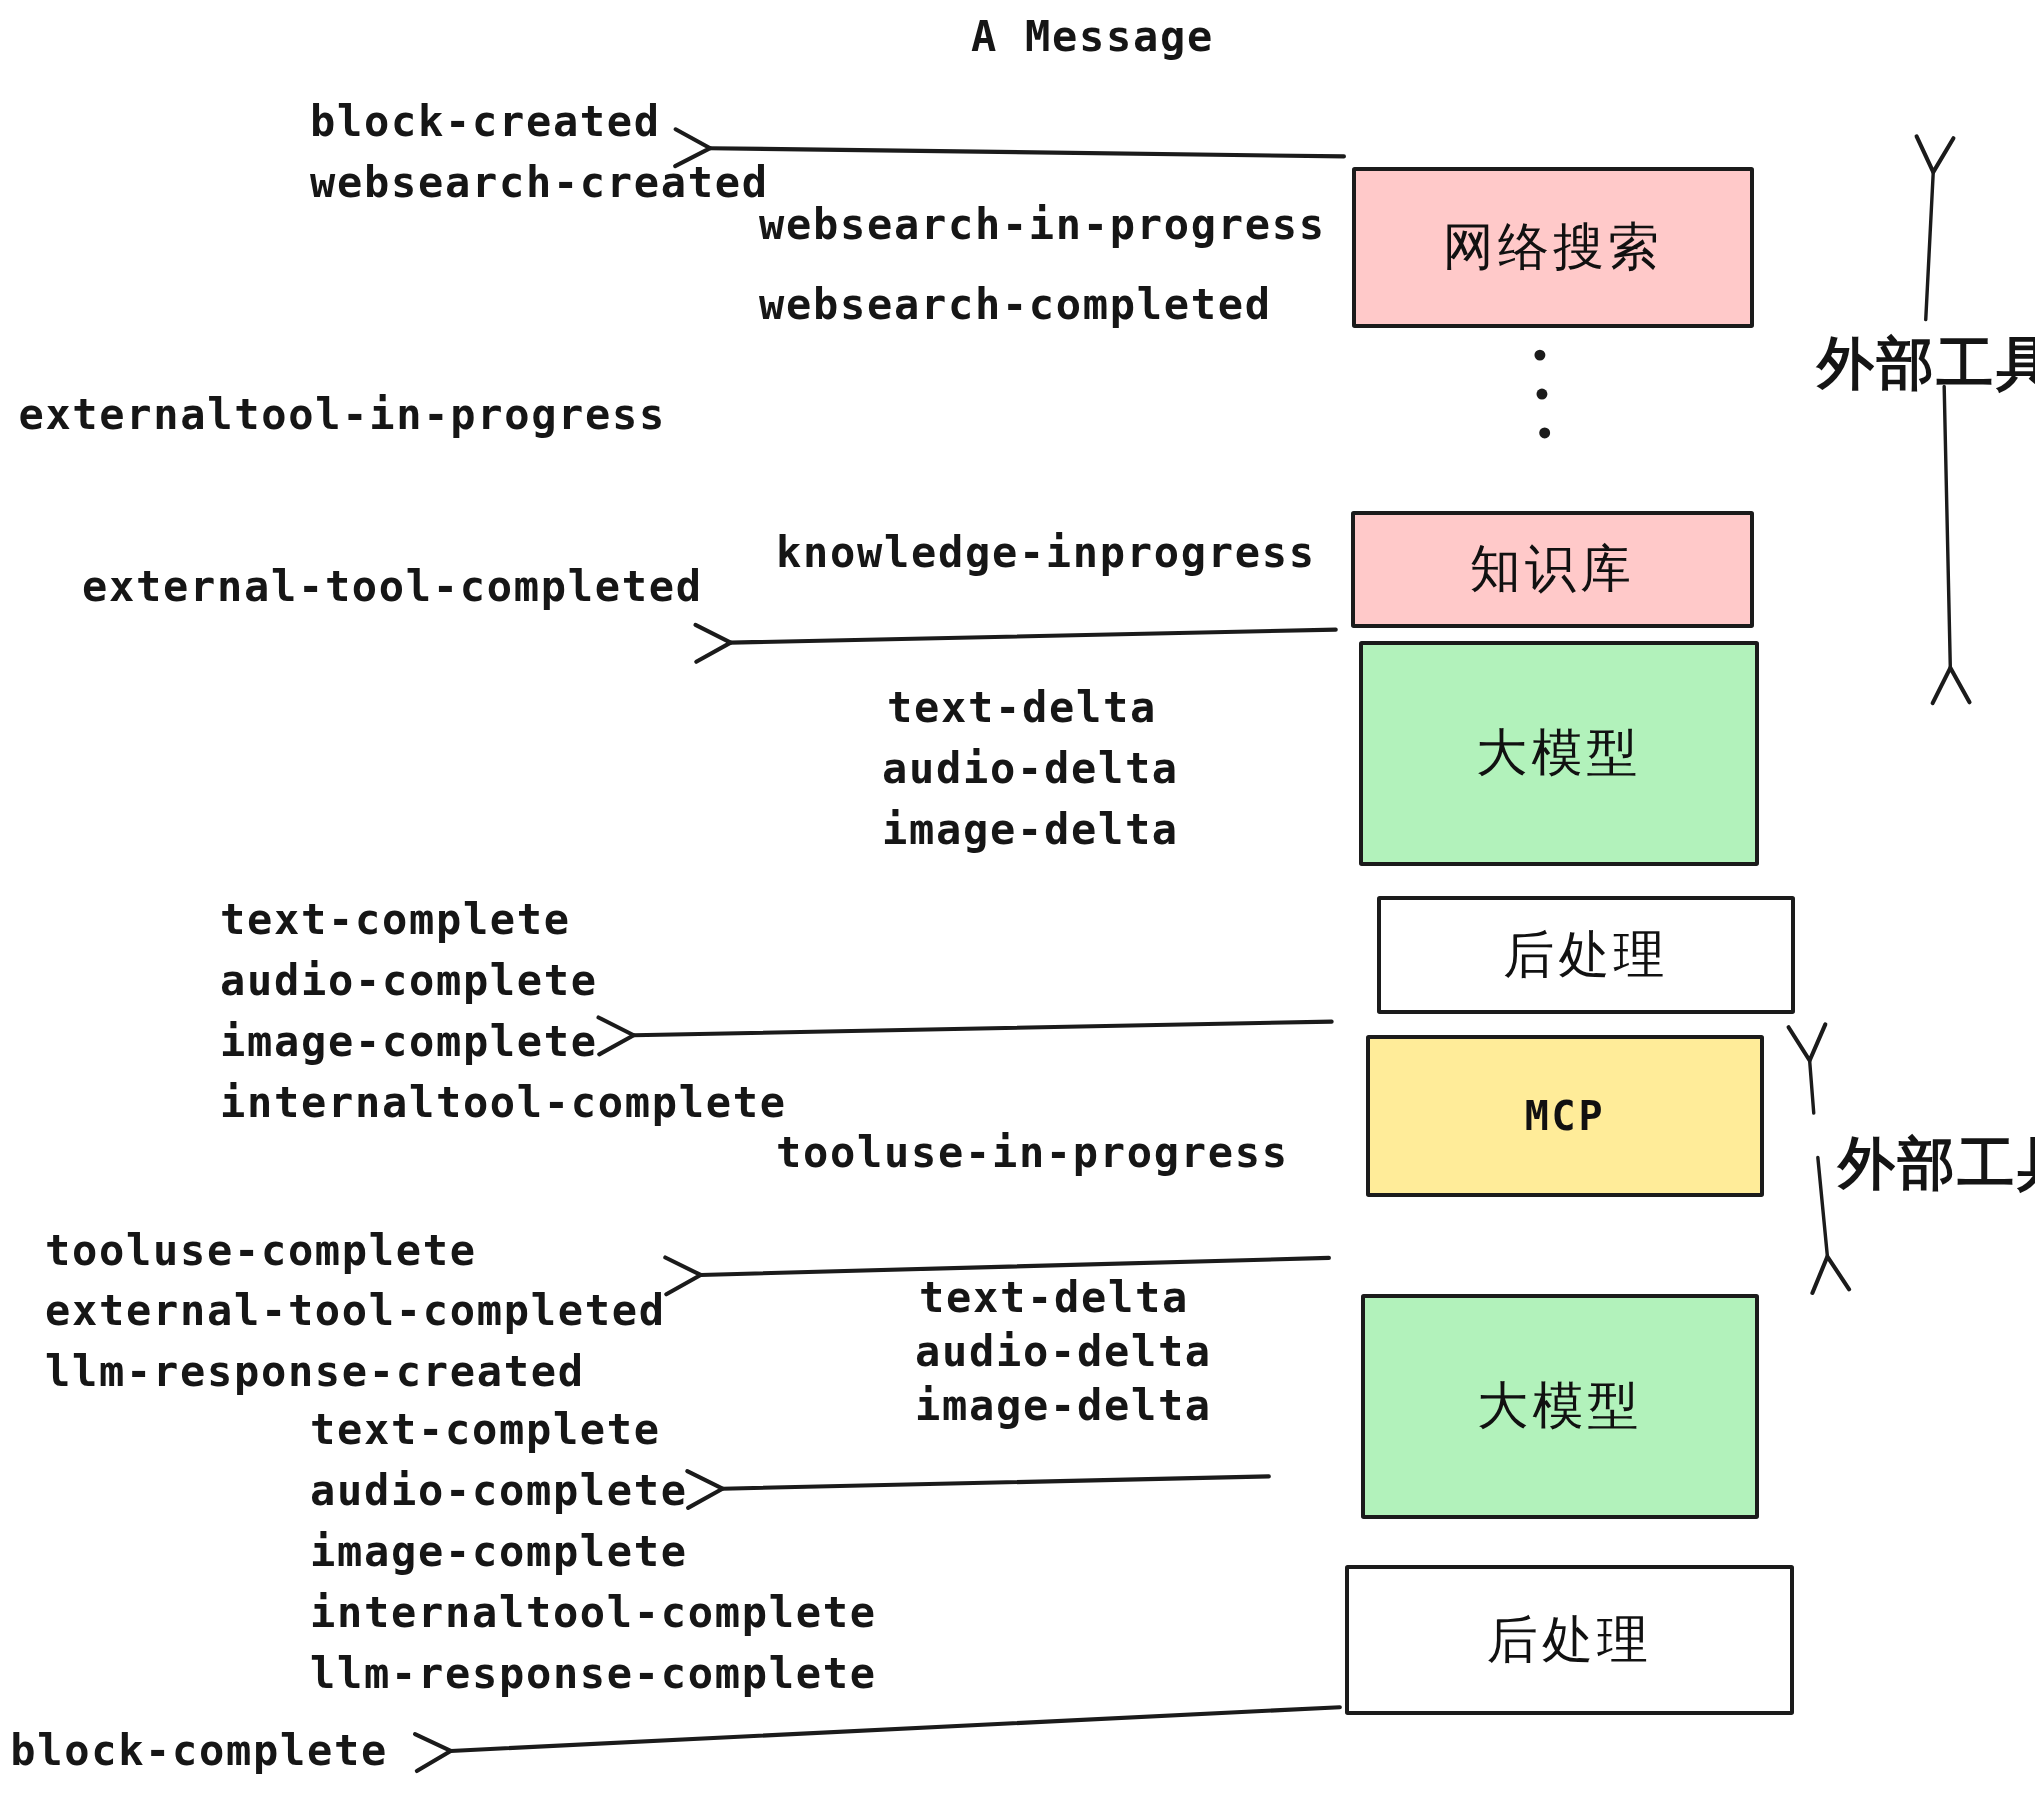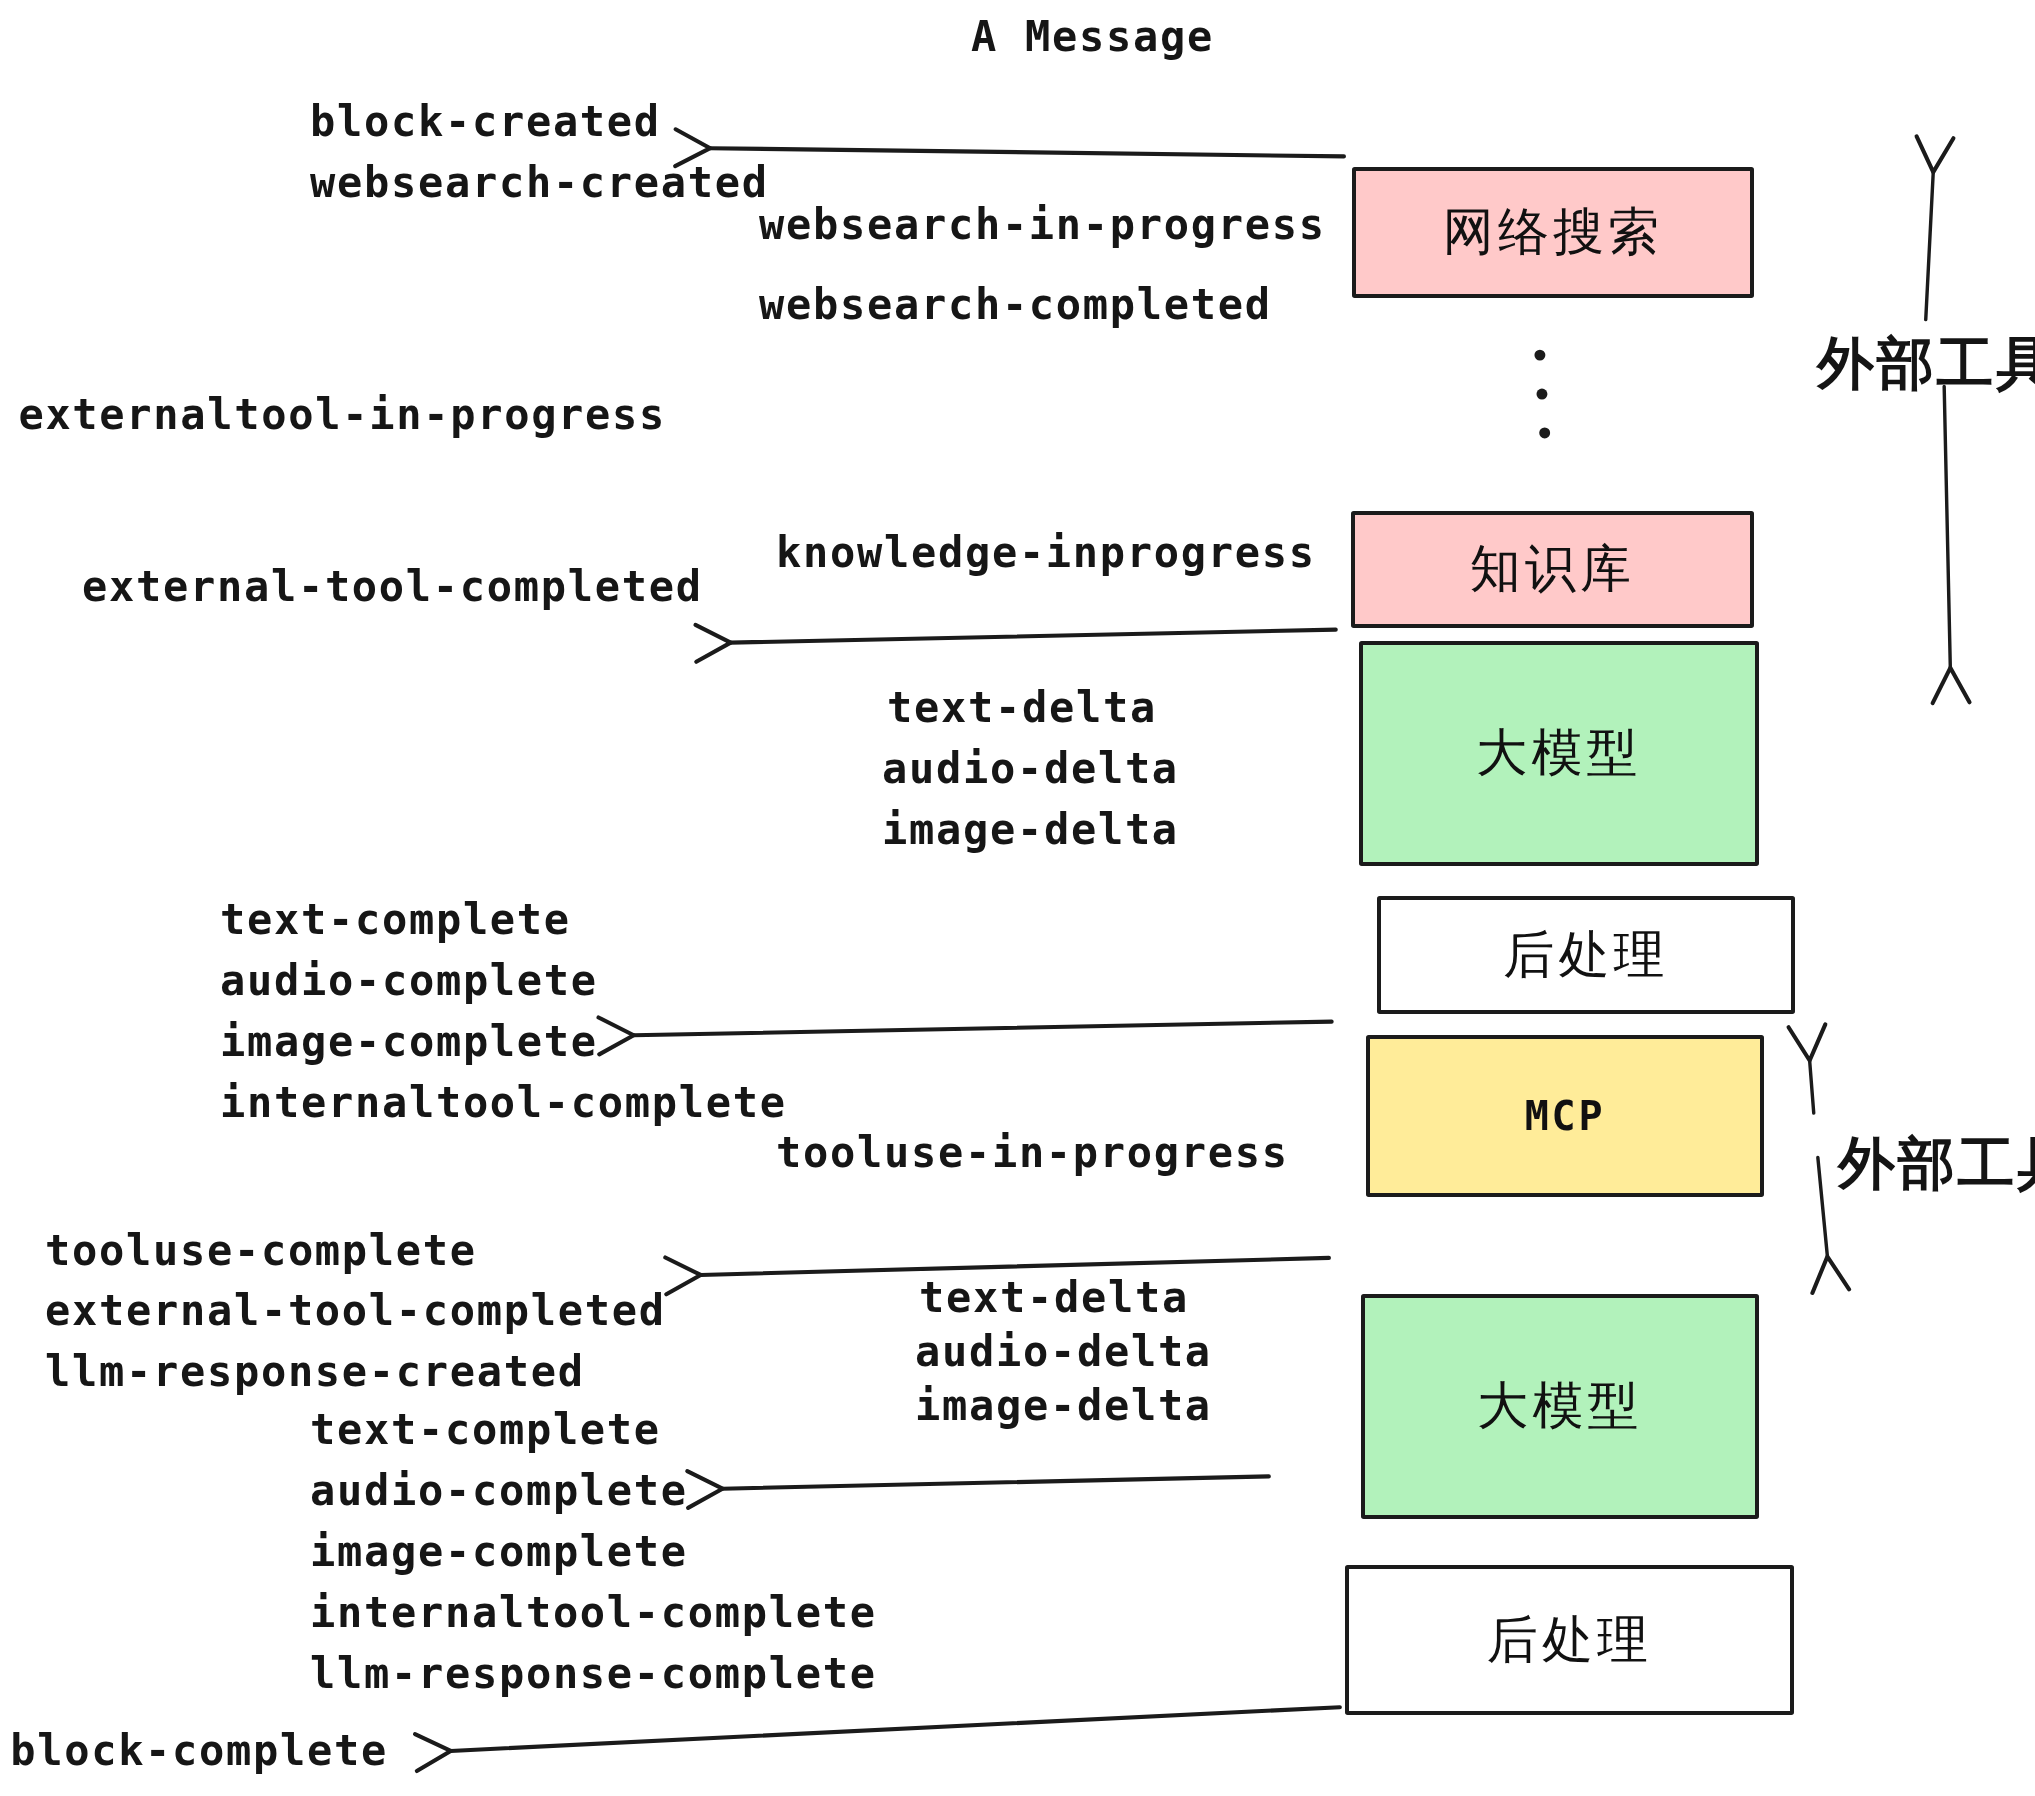--- a/index.html
+++ b/index.html
@@ -115,21 +115,21 @@
       <line x1="2662" y1="1695" x2="2676" y2="1840" stroke="#1b1b1b" stroke-width="5" stroke-linecap="round" marker-end="url(#head)"></line>
     </g>
 
     <g>
       <circle cx="2255" cy="520" r="8" fill="#1b1b1b"></circle>
       <circle cx="2258" cy="577" r="8" fill="#1b1b1b"></circle>
       <circle cx="2262" cy="634" r="8" fill="#1b1b1b"></circle>
     </g>
   </svg>
 
-  <div class="box pink" style="left:1352px; top:167px;  width:402px; height:131px;">
+  <div class="box pink" style="left:1352px; top:167px;  width:402px; height:161px;">
     <span>网络搜索</span>
   </div>
   <div class="box pink" style="left:1351px; top:511px;  width:403px; height:117px;">
     <span>知识库</span>
   </div>
   <div class="box green" style="left:1359px; top:641px;  width:400px; height:225px;">
     <span>大模型</span>
   </div>
   <div class="box white" style="left:1377px; top:896px; width:418px; height:118px;">
     <span>后处理</span>

